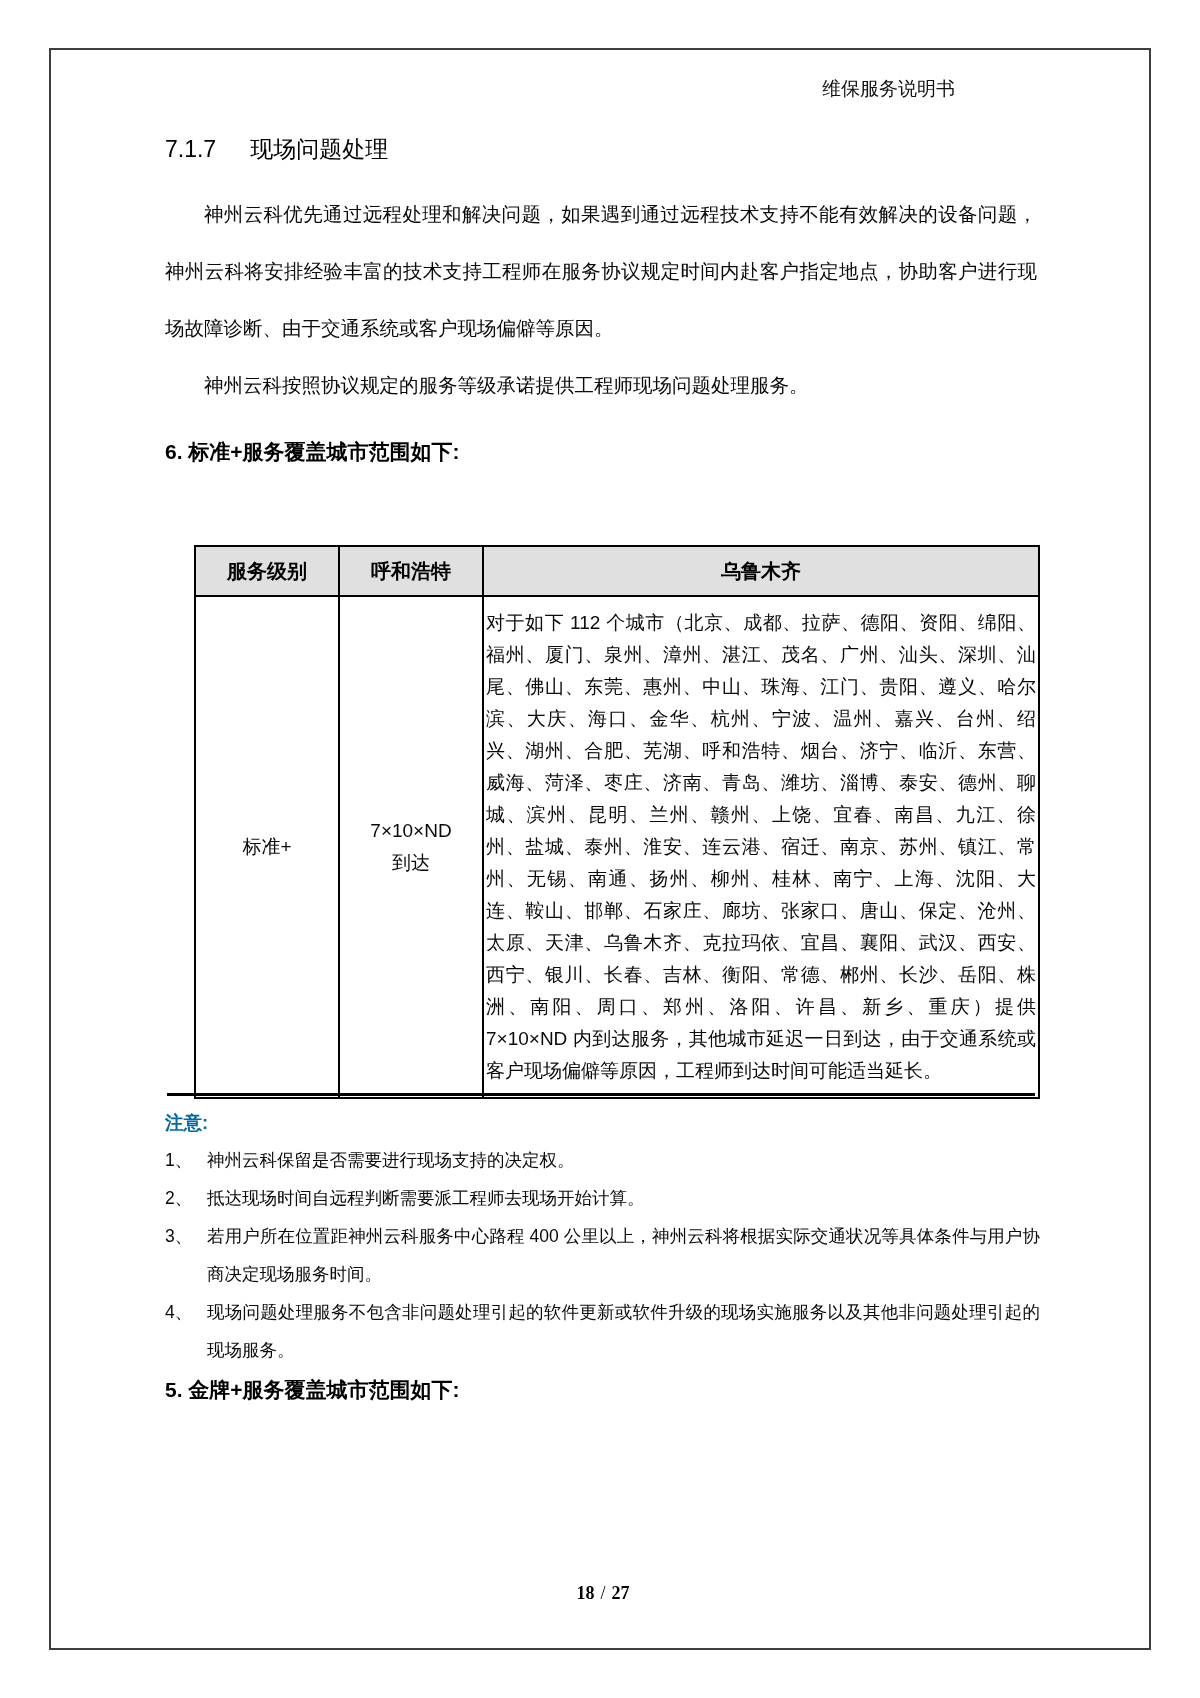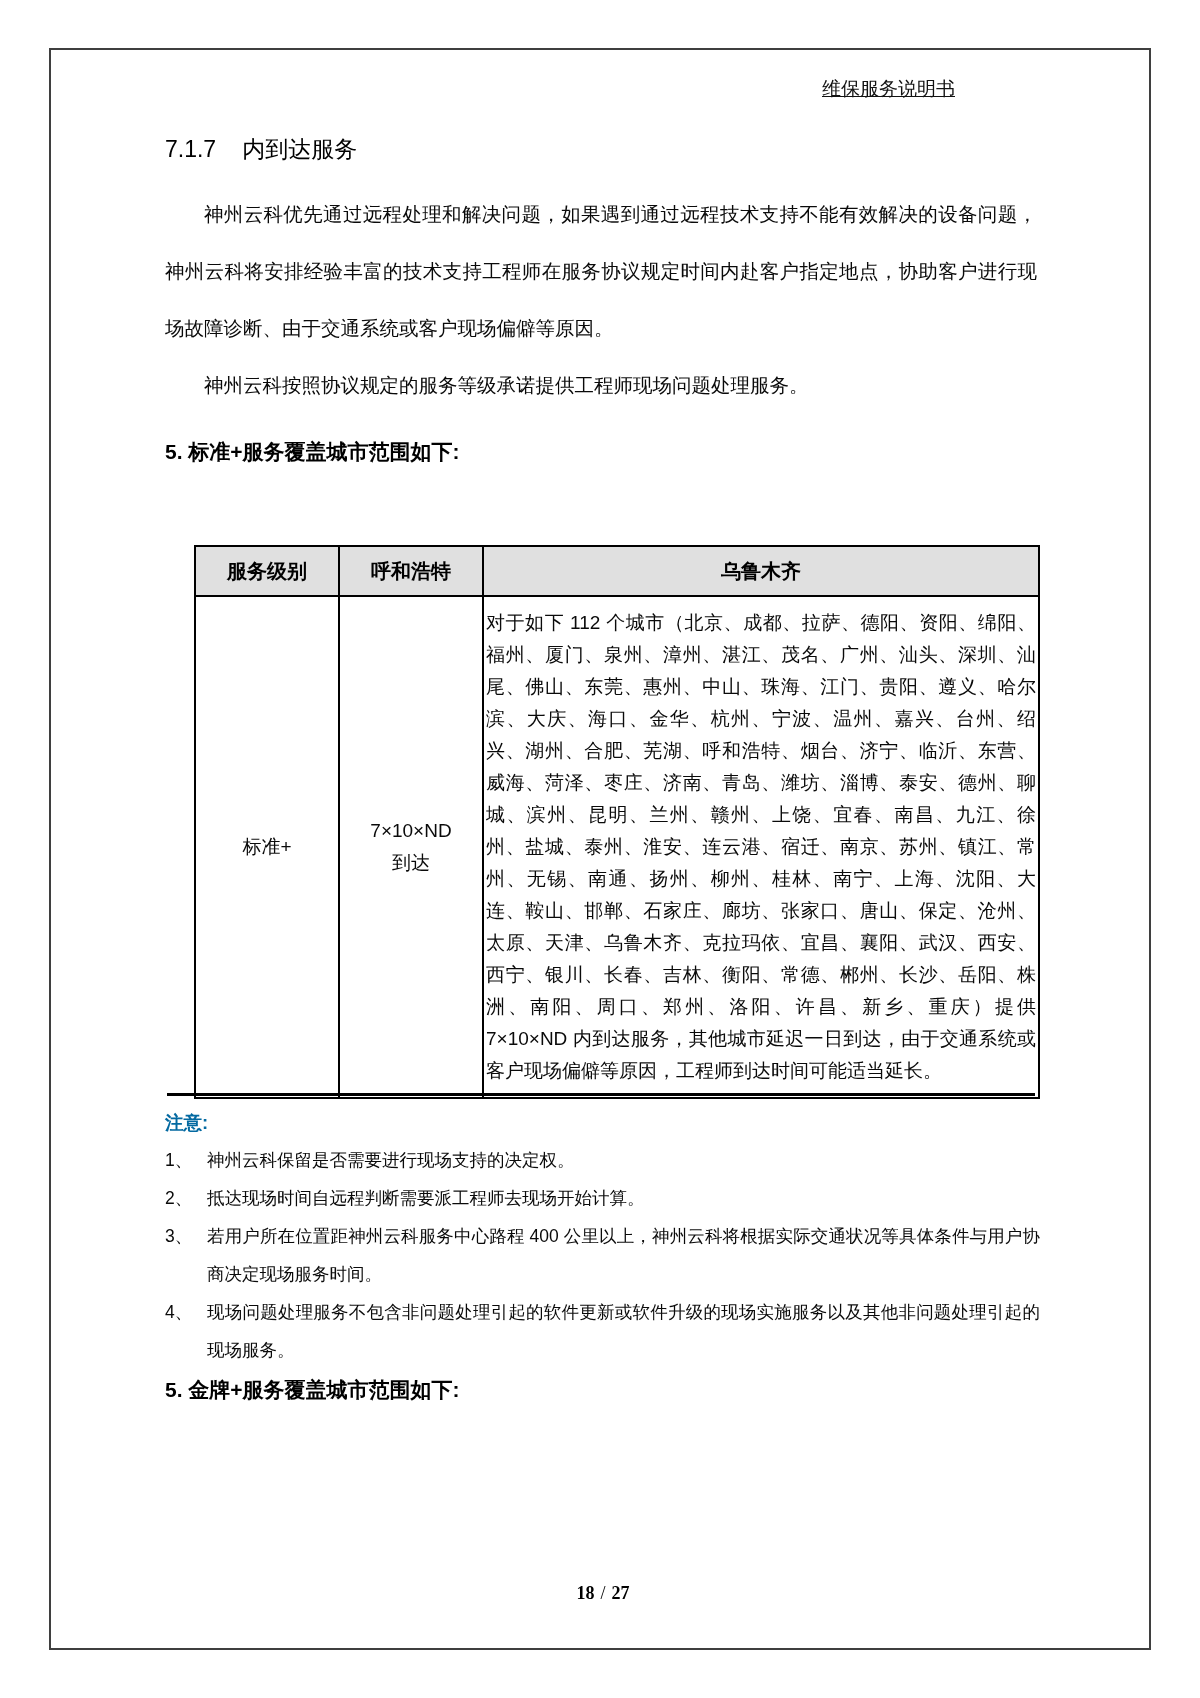--- a/index.html
+++ b/index.html
@@ -7,26 +7,26 @@
     width:1200px;height:1698px;position:relative;background:#ffffff;
     font-family:"Liberation Sans",sans-serif;color:#000;
     -webkit-font-smoothing:antialiased;
   }
   .page-border{
     position:absolute;left:49px;top:48px;width:1102px;height:1602px;
     border:2px solid #3f3f3f;box-sizing:border-box;
   }
   .doc-title{
     position:absolute;top:76px;right:245px;
-    font-family:"Liberation Serif",serif;font-size:19px;color:#111;text-decoration:underline;
+    font-family:"Liberation Serif",serif;font-size:19px;color:#111;
   }
   .section-heading{
     position:absolute;left:165px;top:134px;font-size:23px;color:#000;
   }
-  .section-heading .sec-num{margin-right:26px;text-align:right;}
+  .section-heading .sec-num{margin-right:34px;text-align:right;}
   .body-para{
     position:absolute;left:165px;width:872px;
     font-size:19.5px;line-height:57px;text-align:justify;color:#0a0a0a;
   }
   .indent{text-indent:2em;}
   #para1{top:186px;}
   #para2{top:357px;}
   .bold-heading{
     position:absolute;left:165px;font-size:21px;font-weight:bold;color:#000;
   }
@@ -71,27 +71,27 @@
   .footer .sep{font-weight:normal;padding:0 6px;}
 </style>
 </head>
 <body>
 
 <div class="page-border"></div>
 
 <div class="doc-title">维保服务说明书</div>
 
 <div class="section-heading">
-  <span class="sec-num">7.1.7</span><span>内到达服务</span>
+  <span class="sec-num">7.1.7</span><span>现场问题处理</span>
 </div>
 
 <div id="para1" class="body-para indent">神州云科优先通过远程处理和解决问题，如果遇到通过远程技术支持不能有效解决的设备问题，神州云科将安排经验丰富的技术支持工程师在服务协议规定时间内赴客户指定地点，协助客户进行现场故障诊断、由于交通系统或客户现场偏僻等原因。</div>
 <div id="para2" class="body-para indent">神州云科按照协议规定的服务等级承诺提供工程师现场问题处理服务。</div>
 
-<div id="heading1" class="bold-heading">5. 标准+服务覆盖城市范围如下:</div>
+<div id="heading1" class="bold-heading">6. 标准+服务覆盖城市范围如下:</div>
 
 <table class="svc">
   <colgroup>
     <col style="width:144px">
       <col style="width:144px">
       <col style="width:556px">
   </colgroup>
   <thead>
     <tr>
       <th>服务级别</th>

